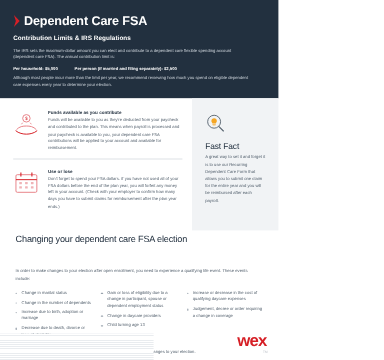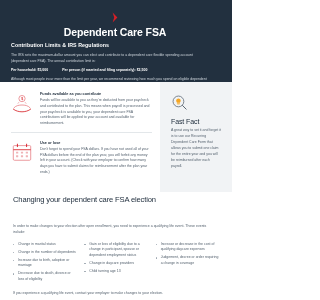--- a/index.html
+++ b/index.html
@@ -28,21 +28,20 @@
     width: 232px;
     height: 82px;
     background: #22303f;
     box-sizing: border-box;
     padding: 13px 13px 0 11px;
   }
   .title-row {
     display: flex;
     align-items: center;
     gap: 3px;
-    flex-direction: column;
   }
   .chevron-mark {
     width: 6px;
     height: 11px;
     flex: 0 0 auto;
     position: relative;
     top: -1px;
   }
   .page-title {
     color: #ffffff;
@@ -341,14 +340,19 @@
         <ul>
           <li>Increase or decrease in the cost of qualifying daycare expenses</li>
           <li>Judgement, decree or order requiring a change in coverage</li>
         </ul>
       </div>
     </div>
 
     <div class="closing">If you experience a qualifying life event, contact your employer to make changes to your election.</div>
   </div>
 
+  <div class="footer">
+    <div class="footer-hatch"></div>
+    <div class="wex-logo">wex</div>
+    <div class="wex-tm">TM</div>
+  </div>
 
 </div>
 
 </body></html>

